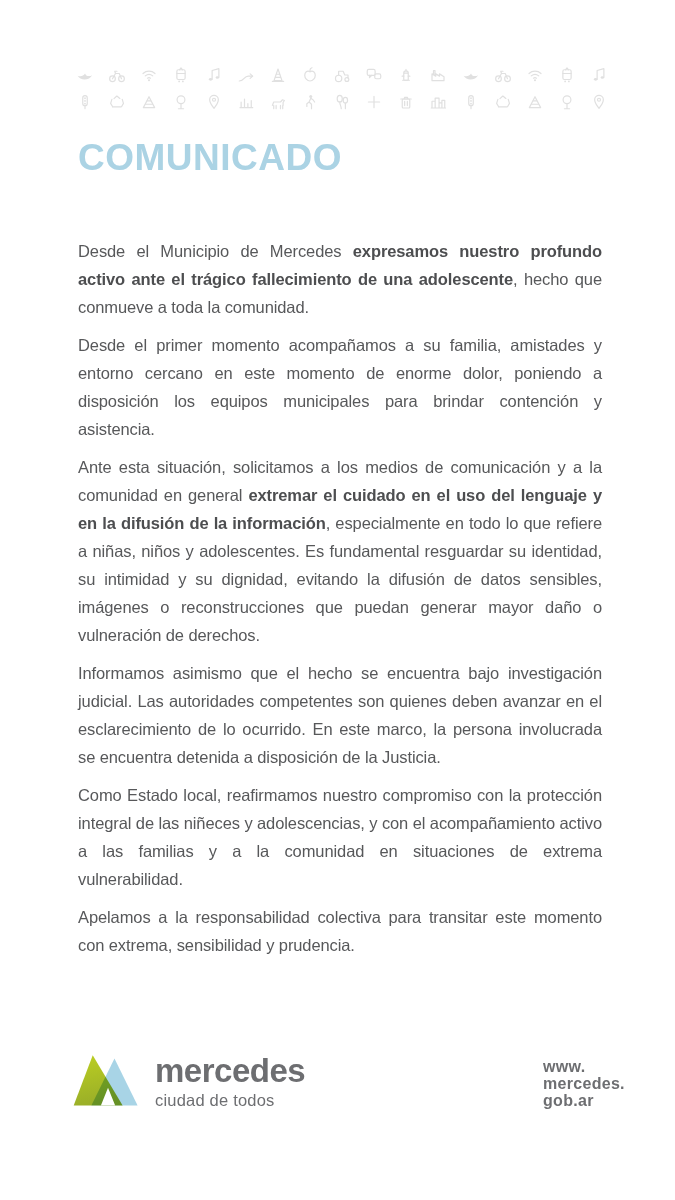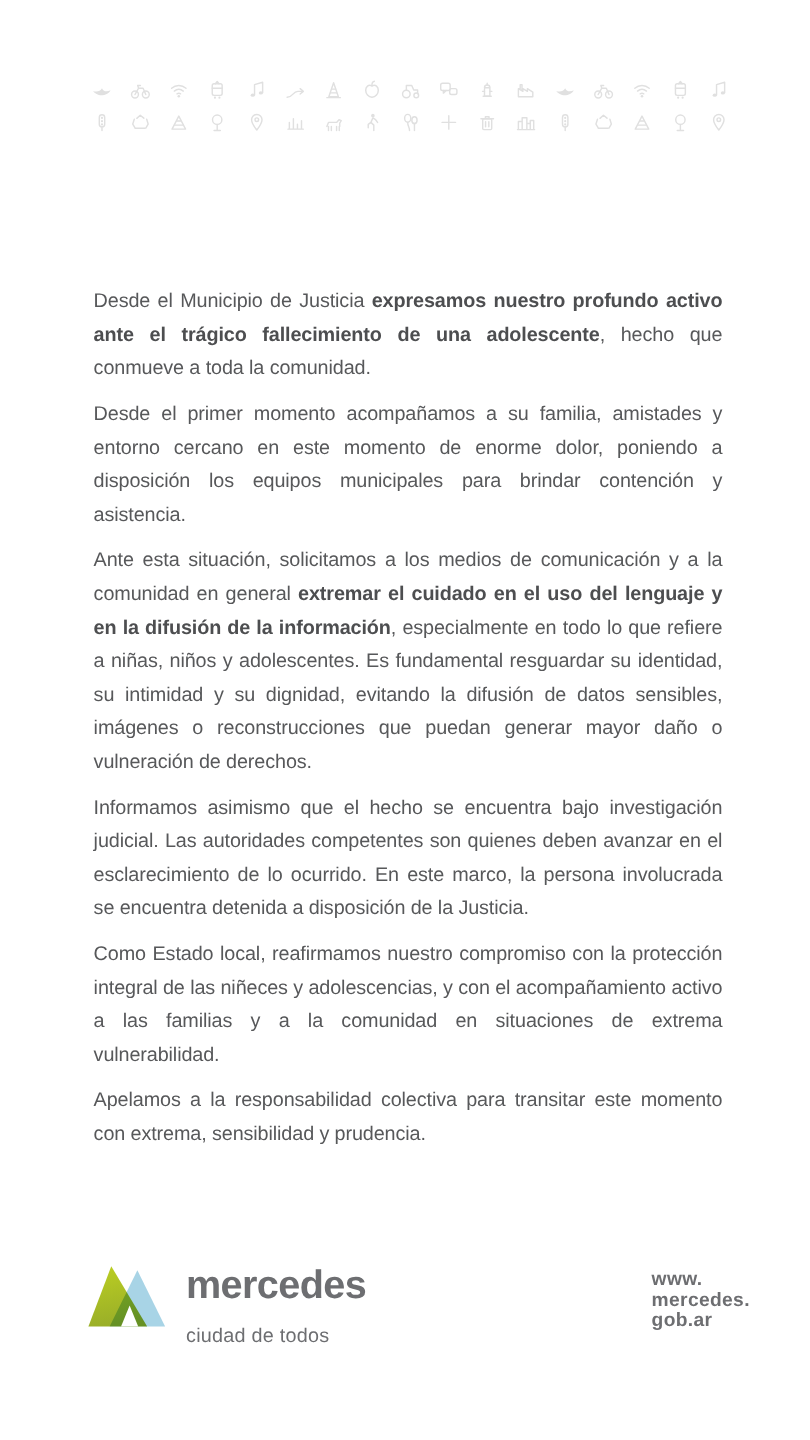--- a/index.html
+++ b/index.html
@@ -41,21 +41,21 @@
 
   
   .footer { position:absolute; left:0; top:1040px; width:562px; height:90px; }
   .logo { position:absolute; left:73px; top:6px; width:68px; height:66px; }
   .wordmark-block { position:absolute; left:155px; top:14px; }
   .wordmark {
     font-size:33px; font-weight:700; color:#6d6e71;
     line-height:1; letter-spacing:-0.5px;
   }
   .tagline {
-    font-size:16.5px; color:#6d6e71; margin-top:17px; letter-spacing:0.2px;
+    font-size:16.5px; color:#6d6e71; margin-top:4px; letter-spacing:0.2px;
   }
   .website {
     position:absolute; left:543px; top:18px;
     font-size:16px; line-height:17px; font-weight:700;
     color:#6d6e71; letter-spacing:0.3px;
   }
 </style>
 </head>
 <body>
 
@@ -276,24 +276,25 @@
         <span class="ico">
           <svg viewBox="0 0 24 24">
             <path fill="none" stroke="#e0e0e0" stroke-width="1.6" stroke-linecap="round" stroke-linejoin="round" d="M12 3.2a5.8 5.8 0 0 1 5.8 5.8c0 4-5.8 11.5-5.8 11.5S6.2 13 6.2 9A5.8 5.8 0 0 1 12 3.2z"></path>
             <circle fill="none" stroke="#e0e0e0" stroke-width="1.6" stroke-linecap="round" stroke-linejoin="round" cx="12" cy="9" r="2"></circle>
           </svg>
         </span>
       </div>
   </div>
 
   <div class="title">
+    <div>COMUNICADO</div>
   </div>
 
   <div class="body-text">
-    <p><span>Desde el Municipio de Justicia </span><strong>expresamos nuestro profundo activo ante el trágico fallecimiento de una adolescente</strong><span>, hecho que conmueve a toda la comunidad.</span></p>
+    <p><span>Desde el Municipio de Mercedes </span><strong>expresamos nuestro profundo activo ante el trágico fallecimiento de una adolescente</strong><span>, hecho que conmueve a toda la comunidad.</span></p>
     <p><span>Desde el primer momento acompañamos a su familia, amistades y entorno cercano en este momento de enorme dolor, poniendo a disposición los equipos municipales para brindar contención y asistencia.</span></p>
     <p><span>Ante esta situación, solicitamos a los medios de comunicación y a la comunidad en general </span><strong>extremar el cuidado en el uso del lenguaje y en la difusión de la información</strong><span>, especialmente en todo lo que refiere a niñas, niños y adolescentes. Es fundamental resguardar su identidad, su intimidad y su dignidad, evitando la difusión de datos sensibles, imágenes o reconstrucciones que puedan generar mayor daño o vulneración de derechos.</span></p>
     <p><span>Informamos asimismo que el hecho se encuentra bajo investigación judicial. Las autoridades competentes son quienes deben avanzar en el esclarecimiento de lo ocurrido. En este marco, la persona involucrada se encuentra detenida a disposición de la Justicia.</span></p>
     <p><span>Como Estado local, reafirmamos nuestro compromiso con la protección integral de las niñeces y adolescencias, y con el acompañamiento activo a las familias y a la comunidad en situaciones de extrema vulnerabilidad.</span></p>
     <p><span>Apelamos a la responsabilidad colectiva para transitar este momento con extrema, sensibilidad y prudencia.</span></p>
   </div>
 
   <div class="footer">
     <svg class="logo" viewBox="0 0 100 78" aria-hidden="true">
       <defs>

